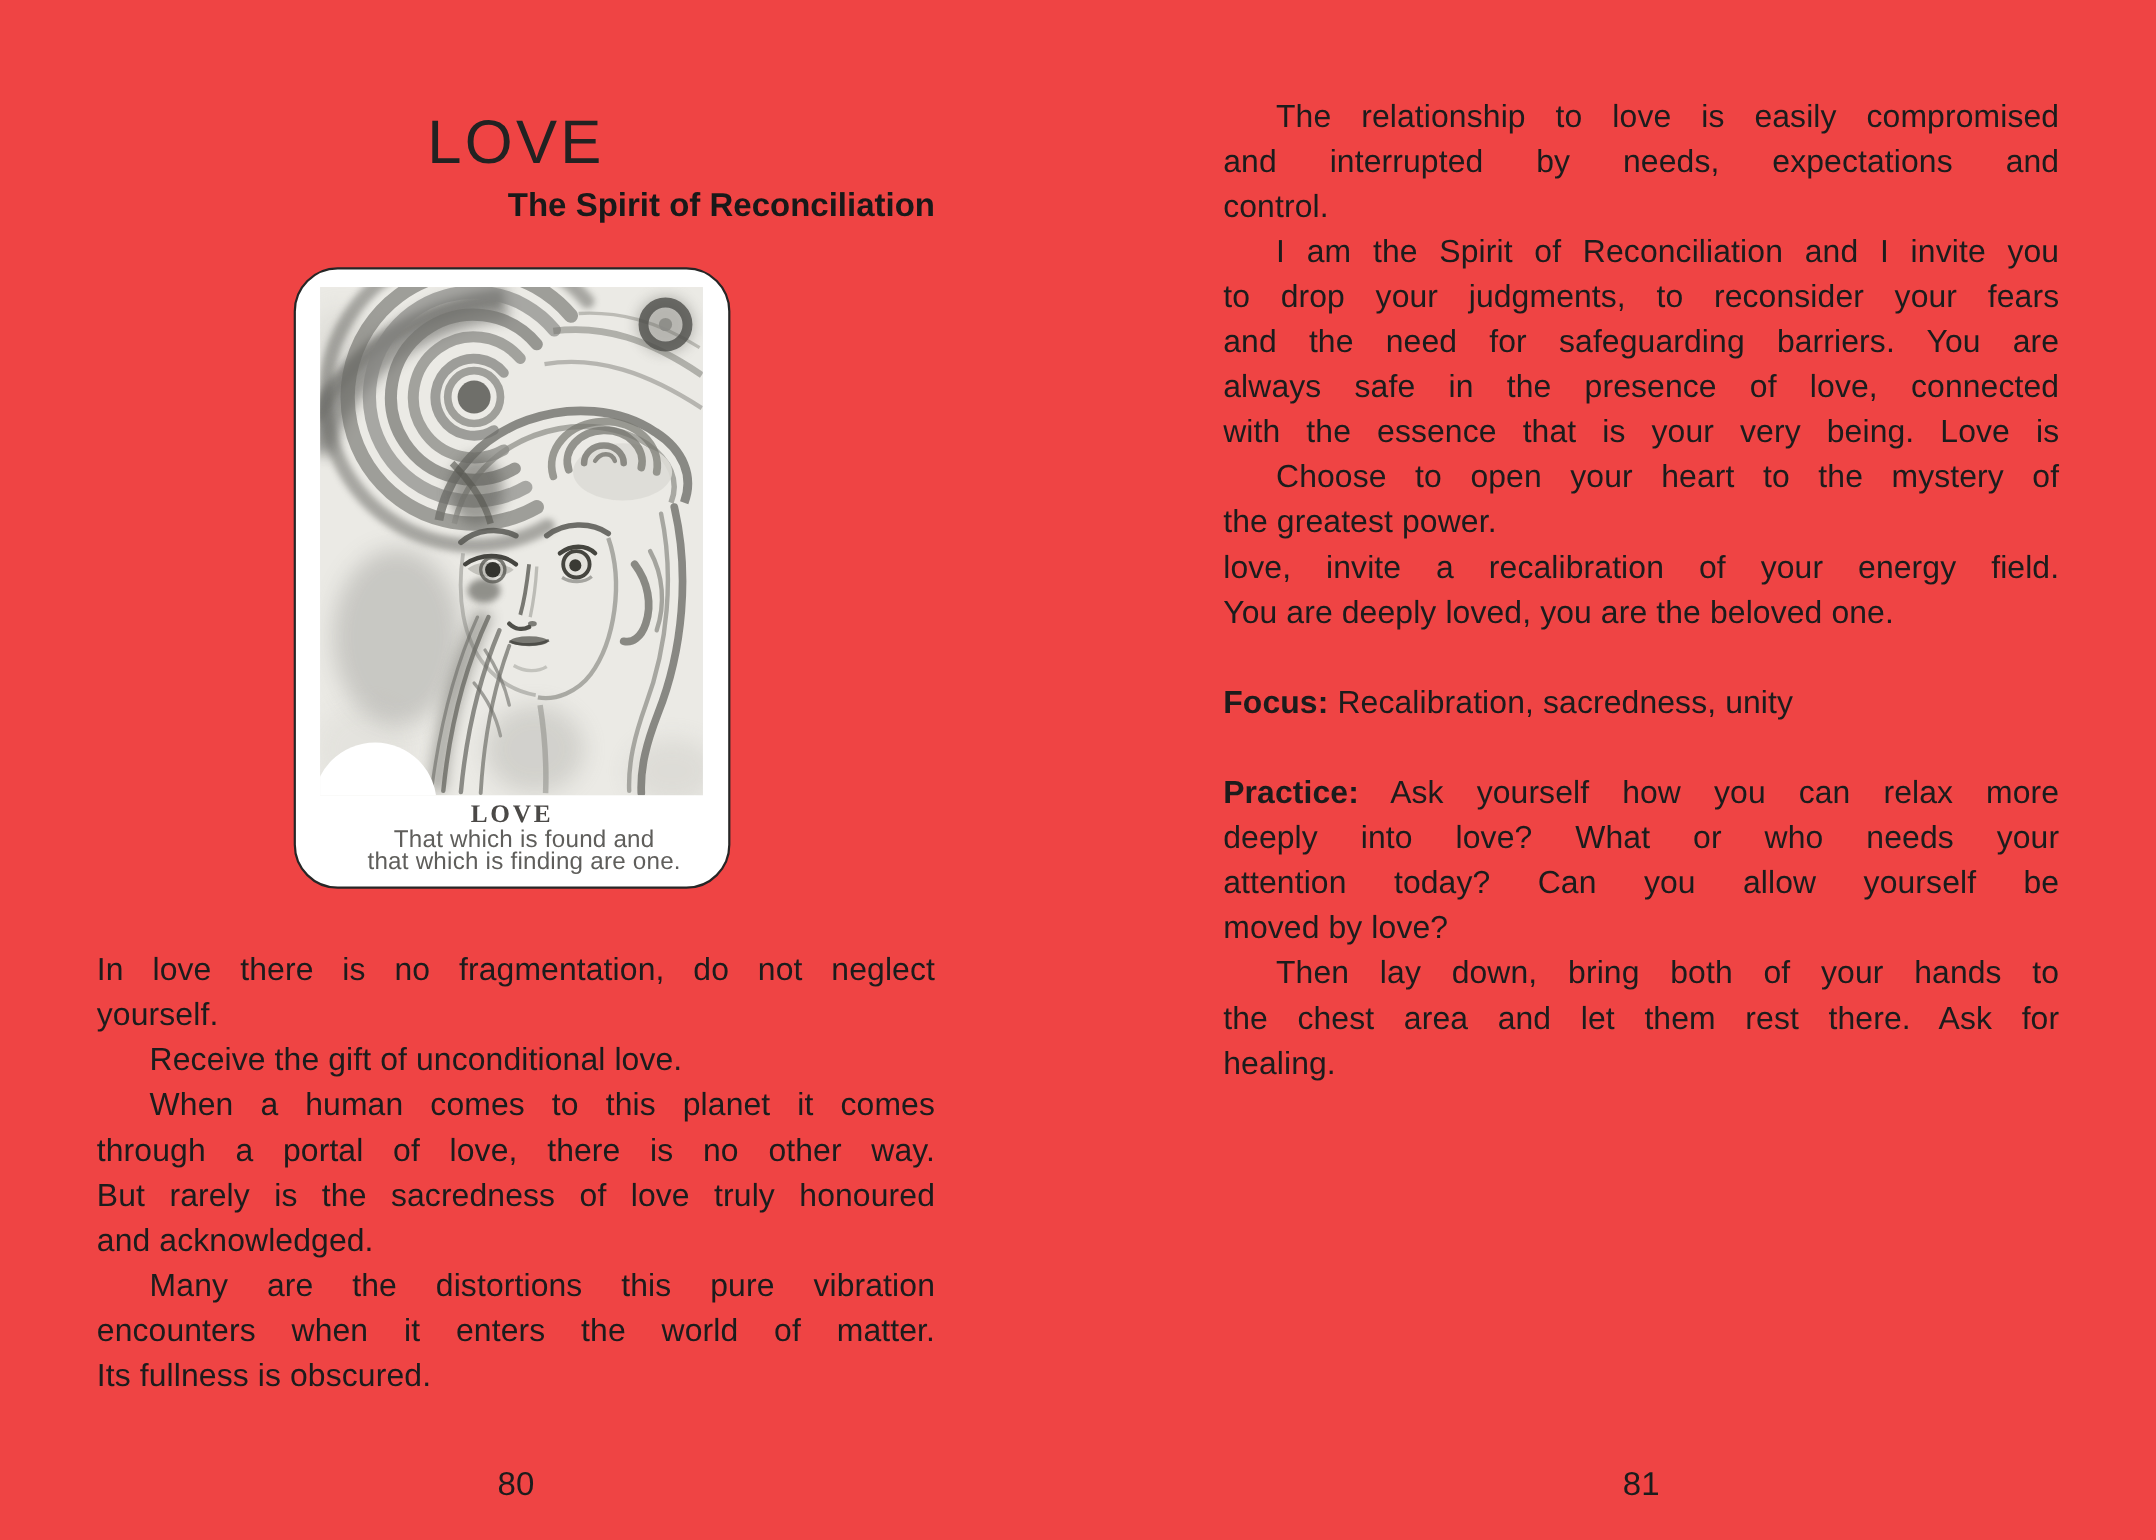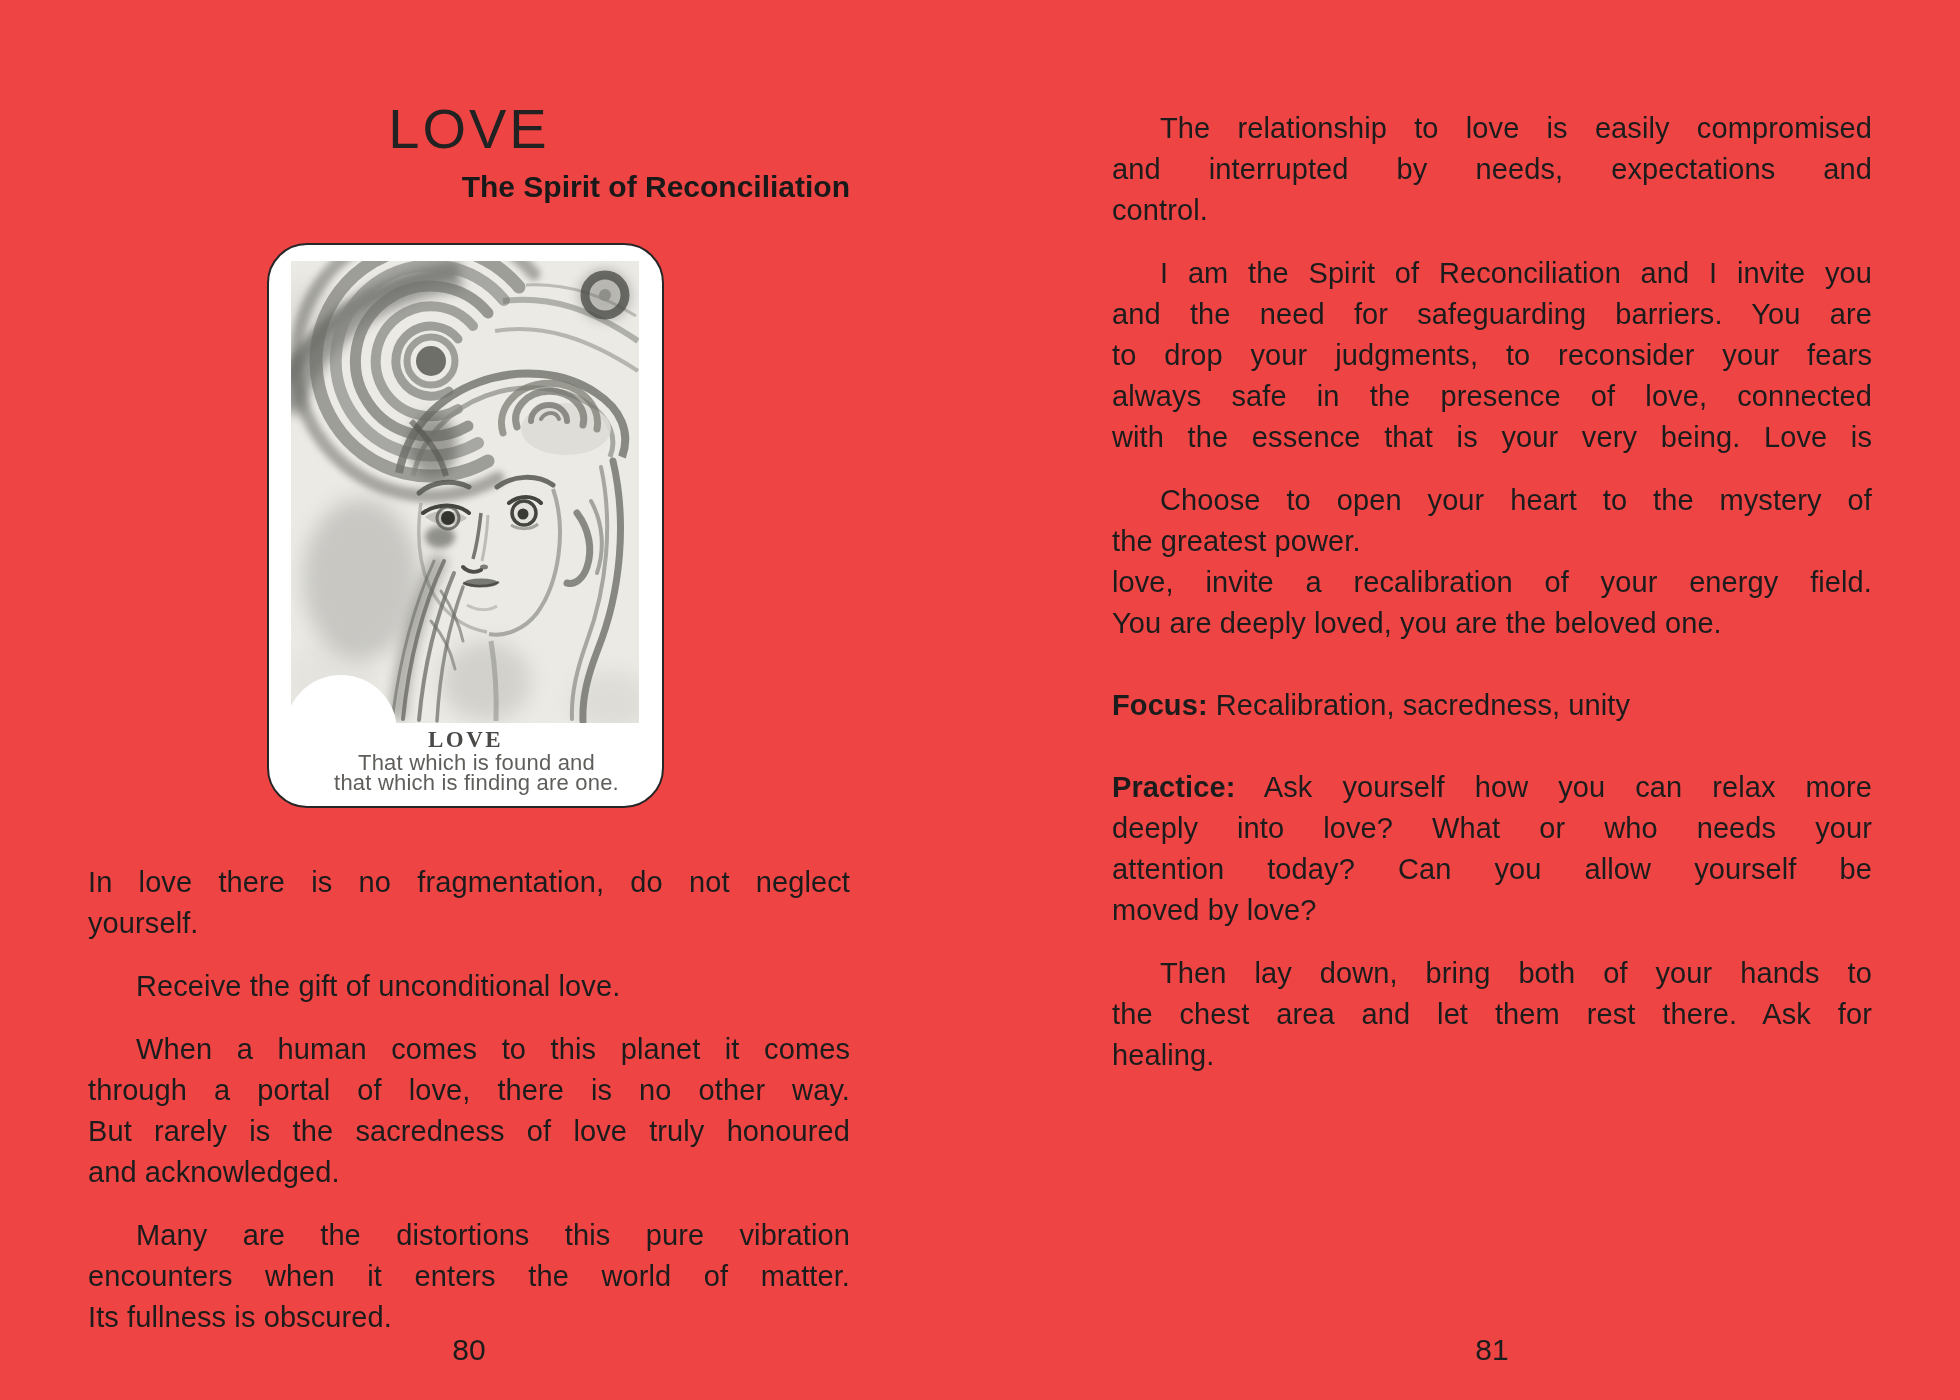--- a/index.html
+++ b/index.html
@@ -42,21 +42,21 @@
   
   .body-col{position:absolute;}
   .body-col.left{left:88px;top:862px;width:762px;}
   .body-col.right{left:1112px;top:86px;width:760px;}
   .line{
     font-size:29px;line-height:41px;height:41px;overflow:hidden;
     text-align:justify;text-align-last:left;text-justify:inter-word;
     letter-spacing:.1px;color:#1c1c1c;
   }
   .line.j{text-align-last:justify;}
-  .line.ind{padding-left:48px;margin-top:22px;}
+  .line.ind{padding-left:48px;}
   .line.blank{height:41px;}
   .line b{font-weight:700;}
   .pagenum{
     position:absolute;top:1333px;font-size:30px;line-height:34px;
     text-align:center;color:#1c1c1c;
   }
   .pagenum.left{left:88px;width:762px;}
   .pagenum.right{left:1112px;width:760px;}
 </style>
 </head>
@@ -208,22 +208,22 @@
       </div>
     <div class="pagenum left">80</div>
   </section>
 
   <section>
     <div class="body-col right" id="right-body">
         <div class="line j ind">The relationship to love is easily compromised</div>
         <div class="line j">and interrupted by needs, expectations and</div>
         <div class="line">control.</div>
         <div class="line j ind">I am the Spirit of Reconciliation and I invite you</div>
+        <div class="line j">to drop your judgments, to reconsider your fears</div>
         <div class="line j">and the need for safeguarding barriers. You are</div>
-        <div class="line j">to drop your judgments, to reconsider your fears</div>
         <div class="line j">always safe in the presence of love, connected</div>
         <div class="line j">with the essence that is your very being. Love is</div>
         <div class="line j ind">Choose to open your heart to the mystery of</div>
         <div class="line">the greatest power.</div>
         <div class="line j">love, invite a recalibration of your energy field.</div>
         <div class="line">You are deeply loved, you are the beloved one.</div>
         <div class="line blank"></div>
         <div class="line"><b>Focus:</b> Recalibration, sacredness, unity</div>
         <div class="line blank"></div>
         <div class="line j"><b>Practice:</b> Ask yourself how you can relax more</div>

